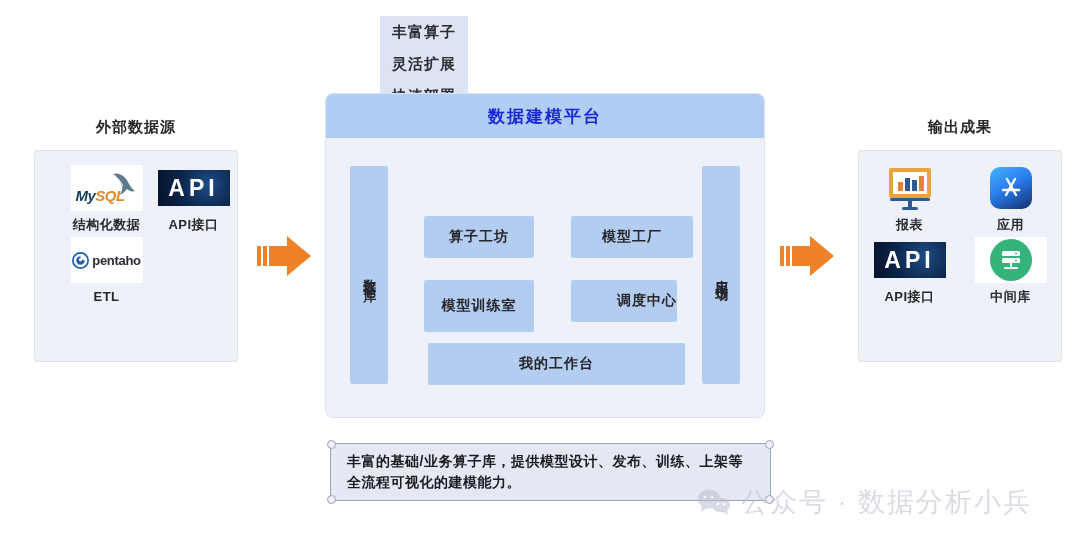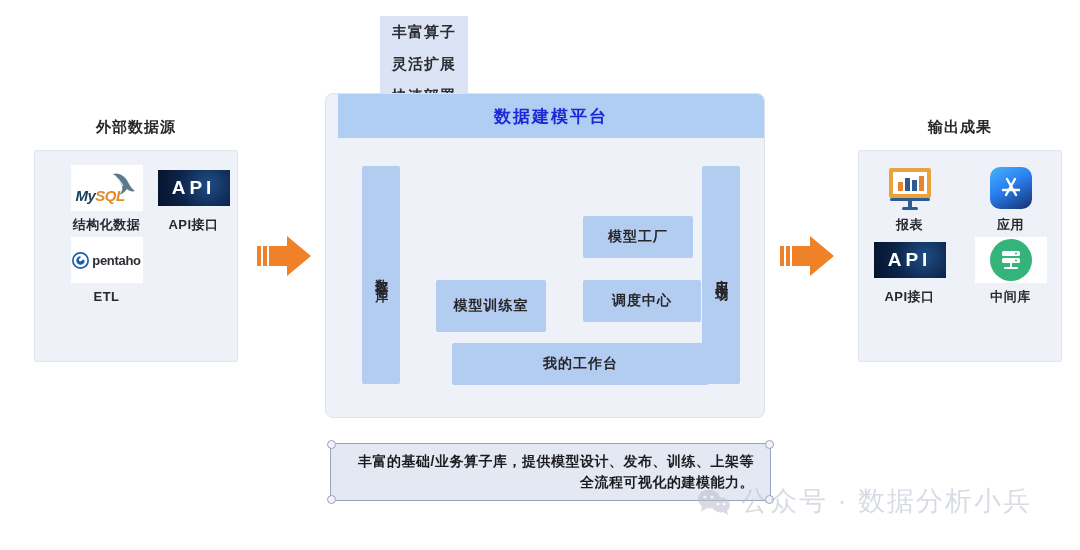--- a/index.html
+++ b/index.html
@@ -114,21 +114,21 @@
     letter-spacing: -.5px;
   }
   .mysql-my  { color: #18405c; }
   .mysql-sql { color: #e38b29; }
 
   
   .api-art {
     width: 72px; height: 36px;
     background: radial-gradient(circle at 70% 40%, #1f4d86 0%, #0b2348 55%, #06122b 100%);
     display: flex; align-items: center; justify-content: center;
-    color: #ffffff; font-size: 19px; font-weight: bold;
+    color: #ffffff; font-size: 23px; font-weight: bold;
     letter-spacing: 4px; font-family: "Liberation Sans", sans-serif;
   }
 
   
   .pentaho-art { display: flex; align-items: center; gap: 3px; }
   .pentaho-word { font-size: 13px; font-weight: bold; color: #2c2c34; letter-spacing: -.3px; }
 
   
   .report-art { width: 48px; height: 44px; }
 
@@ -160,21 +160,20 @@
     position: absolute;
     left: 325px;
     top: 93px;
     width: 440px;
     height: 325px;
     background: #eef1f8;
     border: 1px solid #dbe2f0;
     border-radius: 8px;
     box-sizing: border-box;
     overflow: hidden;
-    padding-left: 12px;
   }
   #platform-header {
     height: 44px;
     background: #b0cdf3;
     display: flex;
     align-items: center;
     justify-content: center;
     color: #1a29d6;
     font-size: 17px;
     font-weight: bold;
@@ -213,24 +212,24 @@
     border-radius: 2px;
     display: flex;
     align-items: center;
     justify-content: center;
     font-size: 14px;
     font-weight: bold;
     color: #26262b;
     letter-spacing: 1px;
   }
   #mod-operator  { left: 98px;  top: 78px;  width: 110px; height: 42px; }
-  #mod-factory   { left: 245px; top: 78px;  width: 110px; height: 42px; }
+  #mod-factory   { left: 245px; top: 78px;  width: 122px; height: 42px; }
   #mod-training  { left: 98px;  top: 142px; width: 110px; height: 52px; }
-  #mod-schedule  { left: 245px; top: 142px; width: 118px; height: 42px; }
-  #mod-workbench { left: 114px;  top: 205px; width: 257px; height: 42px; }
+  #mod-schedule  { left: 245px; top: 142px; width: 106px; height: 42px; justify-content: flex-end; }
+  #mod-workbench { left: 102px;  top: 205px; width: 257px; height: 42px; }
 
   
   #caption-box {
     position: absolute;
     left: 330px;
     top: 443px;
     width: 441px;
     height: 58px;
     background: #e4e8f2;
     border: 1px solid #9aa3bb;
@@ -238,21 +237,21 @@
     box-sizing: border-box;
     display: flex;
     align-items: center;
     justify-content: center;
     padding: 0 16px;
   }
   #caption-text {
     font-size: 14px;
     font-weight: bold;
     color: #1c1c20;
-    text-align: right;
+    text-align: left;
     line-height: 1.5;
     letter-spacing: .5px;
   }
   .handle {
     position: absolute;
     width: 7px;
     height: 7px;
     background: #f0f2f7;
     border: 1px solid #9aa3bb;
     border-radius: 50%;
@@ -261,20 +260,21 @@
   #handle-tr { right: -4px; top: -4px; }
   #handle-bl { left: -4px; bottom: -4px; }
   #handle-br { right: -4px; bottom: -4px; }
 
   
   #watermark {
     position: absolute;
     left: 697px;
     top: 488px;
     display: flex;
+    align-items: center;
     gap: 10px;
     opacity: .55;
   }
   #watermark-text {
     font-size: 27px;
     color: #b9bfcd;
     letter-spacing: 2px;
     line-height: 1;
   }
 </style>
@@ -346,20 +346,23 @@
 <div id="platform">
   <div id="platform-header">
     <span>数据建模平台</span>
   </div>
   <div id="platform-body">
 
     <div class="rail" id="rail-left">
       <span class="rail-label">数据仓库</span>
     </div>
 
+    <div class="module" id="mod-operator">
+      <span>算子工坊</span>
+    </div>
     <div class="module" id="mod-factory">
       <span>模型工厂</span>
     </div>
     <div class="module" id="mod-training">
       <span>模型训练室</span>
     </div>
     <div class="module" id="mod-schedule">
       <span>调度中心</span>
     </div>
     <div class="module" id="mod-workbench">

